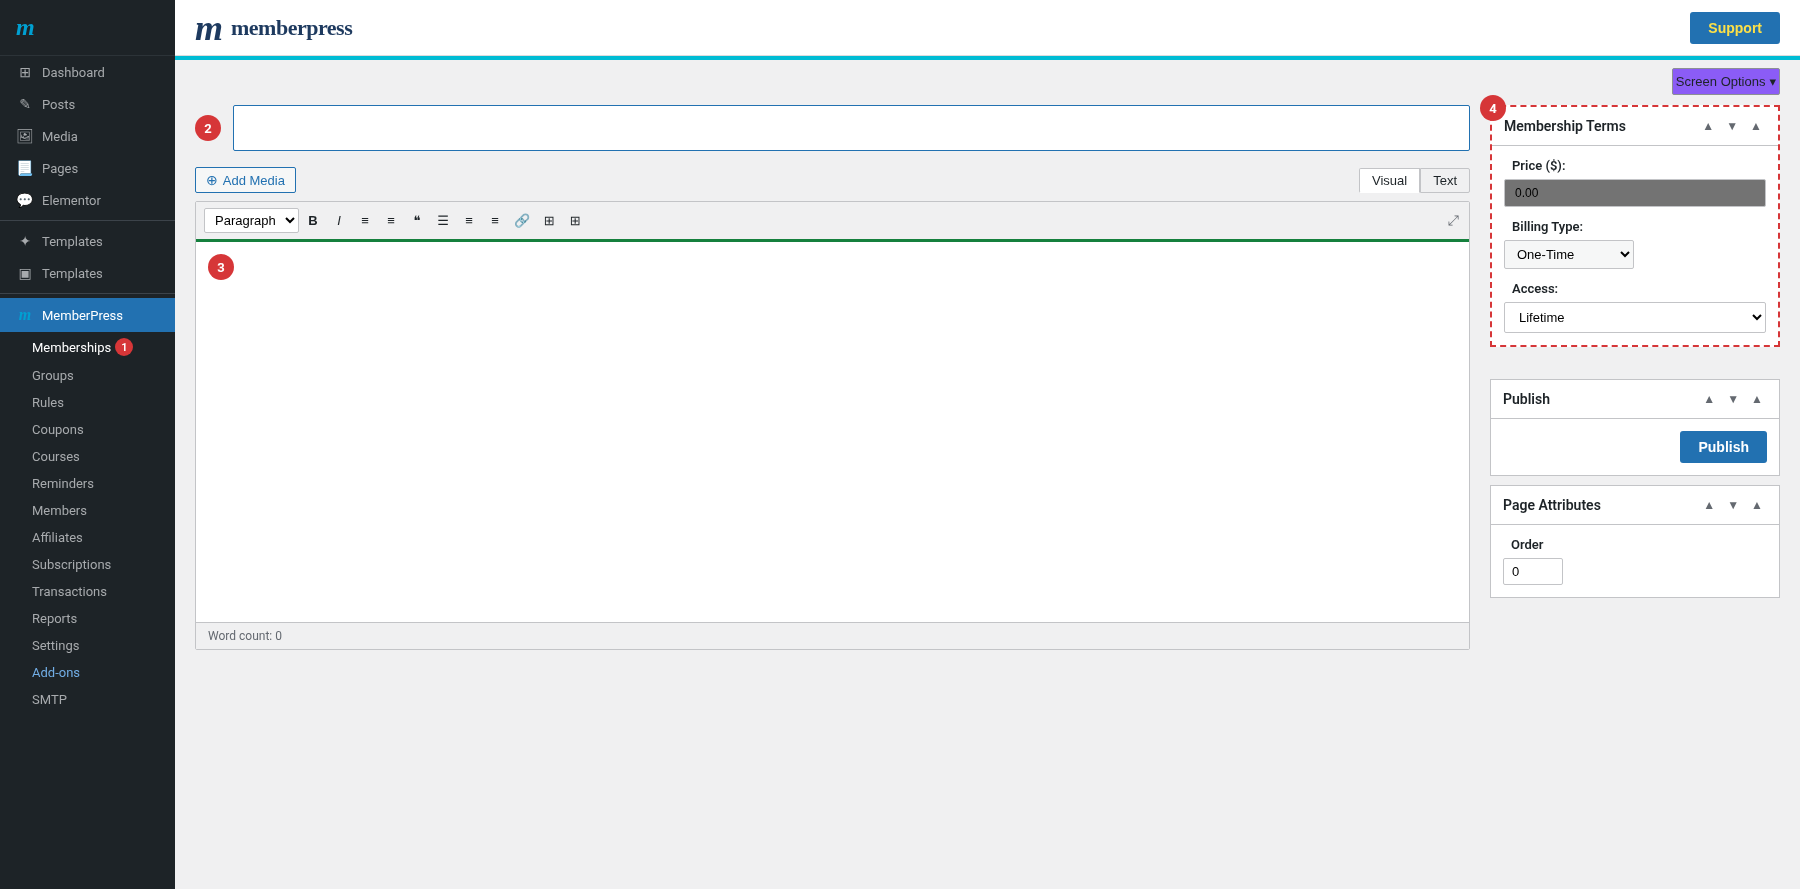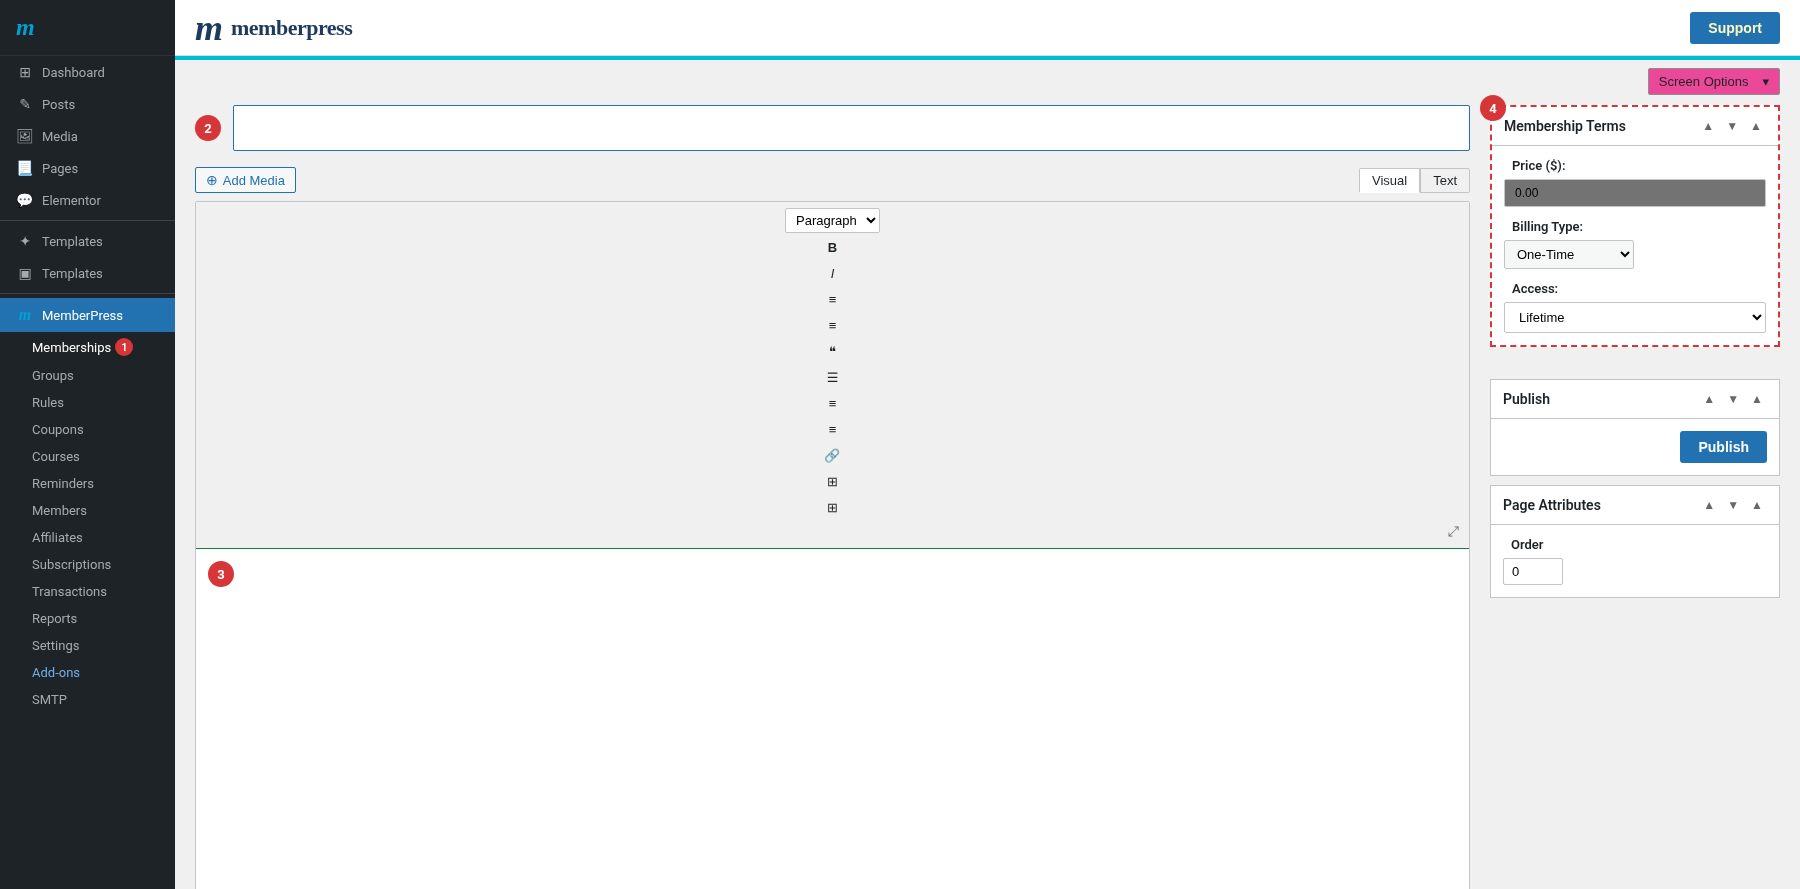--- a/index.html
+++ b/index.html
@@ -105,21 +105,21 @@
     }
     .topbar-logo-text {
       font-size: 22px;
       font-weight: 700;
       color: #1e3a5f;
       letter-spacing: -0.5px;
       font-family: Georgia, serif;
     }
     .support-btn {
       background: #2271b1;
-      color: #fef9c3;
+      color: #fde047;
       border: none;
       border-radius: 3px;
       padding: 8px 18px;
       font-size: 14px;
       font-weight: 600;
       cursor: pointer;
     }
 
     
     #content-area {
@@ -131,29 +131,29 @@
 
     
     #sub-header {
       background: #f0f0f1;
       padding: 8px 20px 0;
       display: flex;
       justify-content: flex-end;
       align-items: center;
     }
     .screen-options-btn {
-      background: #ec4899;
+      background: #8b5cf6;
       border: 1px solid #8c8f94;
       border-radius: 2px;
-      padding: 5px 10px;
-      font-size: 13px;
-      cursor: pointer;
-      display: flex;
-      align-items: center;
-      gap: 14px;
+      padding: 5px 3px;
+      font-size: 13px;
+      cursor: pointer;
+      display: flex;
+      align-items: center;
+      gap: 4px;
       color: #1d2327;
     }
 
     
     #page-content {
       padding: 10px 20px 20px;
       display: flex;
       flex-direction: column;
       gap: 0;
     }
@@ -233,24 +233,23 @@
     .editor-box {
       border: 1px solid #c3c4c7;
       background: #fff;
       border-radius: 2px;
     }
     .editor-format-bar {
       display: flex;
       align-items: center;
       gap: 2px;
       padding: 6px 8px;
-      border-bottom: 1px solid #15803d;
+      border-bottom: 3px solid #15803d;
       background: #f0f0f1;
       flex-wrap: wrap;
-      flex-direction: column;
     }
     .format-select {
       padding: 3px 6px;
       border: 1px solid #c3c4c7;
       font-size: 13px;
       background: #fff;
       cursor: pointer;
       border-radius: 2px;
     }
     .format-btn {

